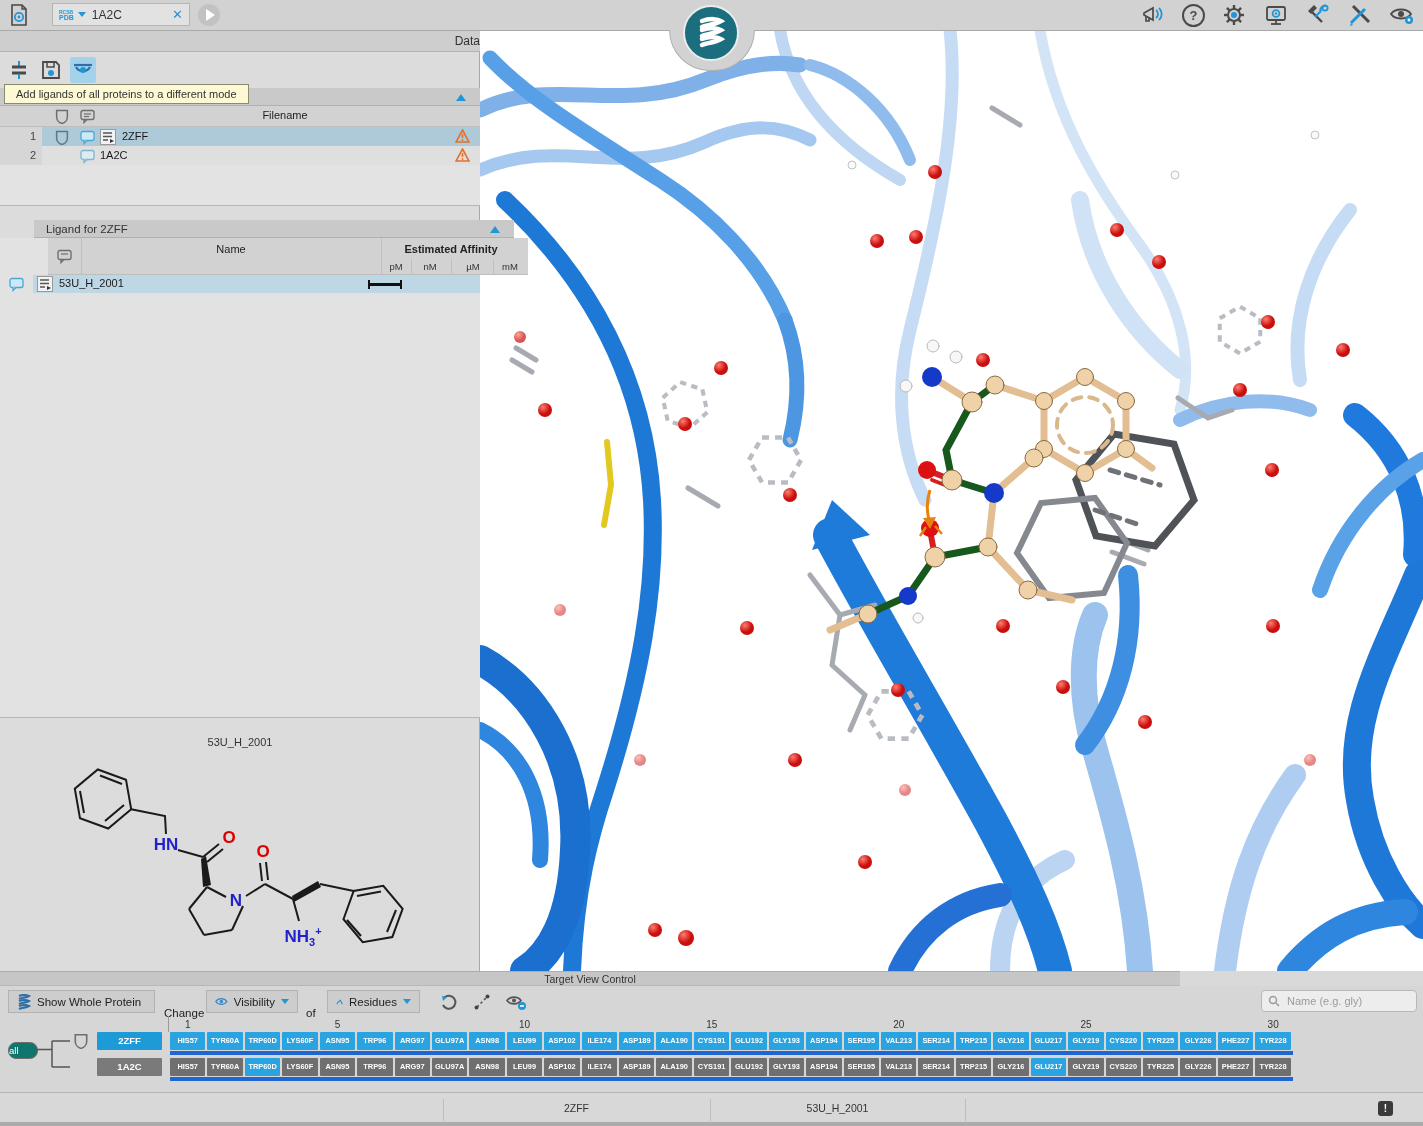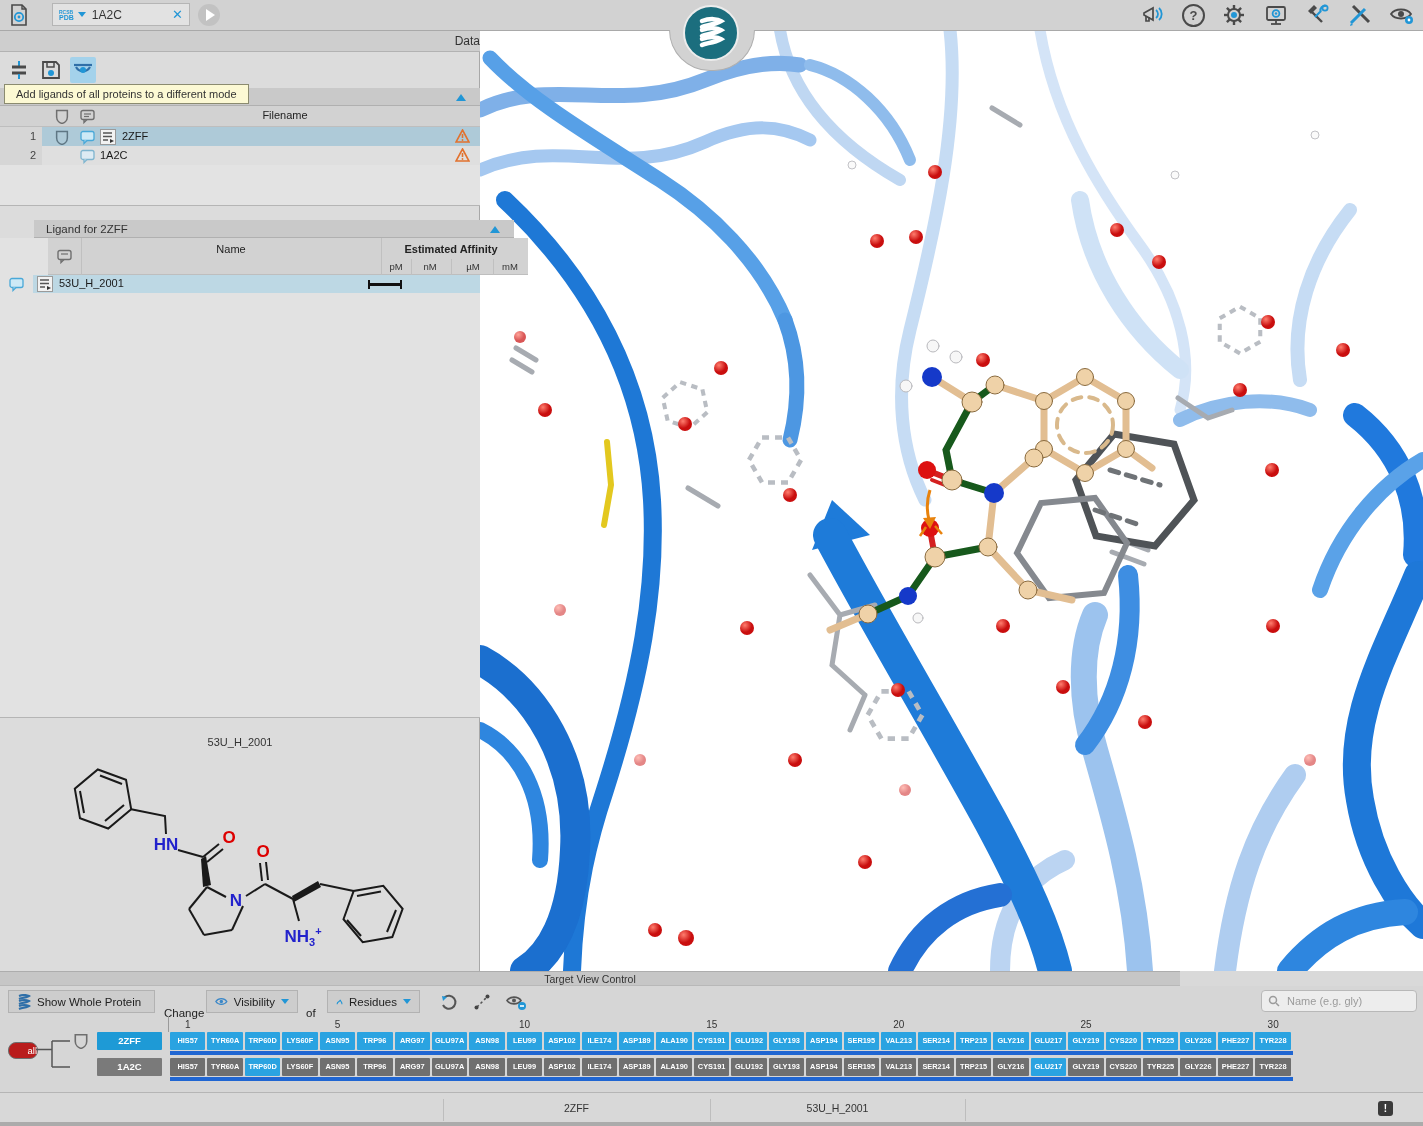--- a/index.html
+++ b/index.html
@@ -73,22 +73,22 @@
   #seq-ruler{position:absolute;left:170px;top:30px;width:1123px;height:15px;}
   .ruler-num{position:absolute;bottom:1px;transform:translateX(-50%);font-size:10px;color:#333;}
   #ruler-tick{position:absolute;left:168px;top:30px;width:1px;height:16px;background:#9A9A9A;}
   .res-row{position:absolute;left:170px;display:flex;gap:2px;justify-content:flex-end;}
   .res-cell{width:35.43px;height:18px;line-height:18px;font-size:7.4px;font-weight:bold;color:#FFF;text-align:center;
        border-radius:1px;overflow:hidden;cursor:pointer;}
   .res-cell.on{background:#2AA3E1;}
   .res-cell.off{background:#6F6F6F;}
   .seq-underline{position:absolute;left:170px;width:1123px;height:4px;background:#2066D2;}
   .seq-label{position:absolute;left:97px;width:65px;height:18px;line-height:18px;text-align:center;font-size:9.5px;font-weight:bold;color:#FFF;border-radius:1px;cursor:pointer;}
-  #all-pill{position:absolute;left:8px;top:56px;width:28px;height:15px;background:#b91c1c;border:1px solid #6E6E6E;border-radius:8px;
-       color:#FFF;font-size:9.5px;text-align:right;line-height:15px;cursor:pointer;}
+  #all-pill{position:absolute;left:8px;top:56px;width:28px;height:15px;background:#0f766e;border:1px solid #6E6E6E;border-radius:8px;
+       color:#FFF;font-size:9.5px;text-align:left;line-height:15px;cursor:pointer;}
   
   #statusbar{left:0;top:1092px;width:1423px;height:34px;background:#D8D8D8;border-top:1px solid #B5B5B5;box-sizing:border-box;z-index:6;}
   #statusbar .seg-line{position:absolute;top:6px;width:1px;height:22px;background:#BDBDBD;}
   .seg-text{position:absolute;top:9px;font-size:10.5px;color:#333;text-align:center;}
   #sb-bottom{position:absolute;left:0;bottom:0;width:100%;height:4px;background:#ABABAB;}
   #notif-icon{position:absolute;right:30px;top:8px;width:15px;height:15px;background:#3A3A3A;border-radius:3px;color:#FFF;
        font-size:10px;font-weight:bold;text-align:center;line-height:15px;cursor:pointer;}
   
   #tooltip{left:4px;top:84px;background:#FCF9D4;border:1px solid #8B8B70;font-size:11px;color:#333;
        padding:3px 11px;z-index:40;white-space:nowrap;}

